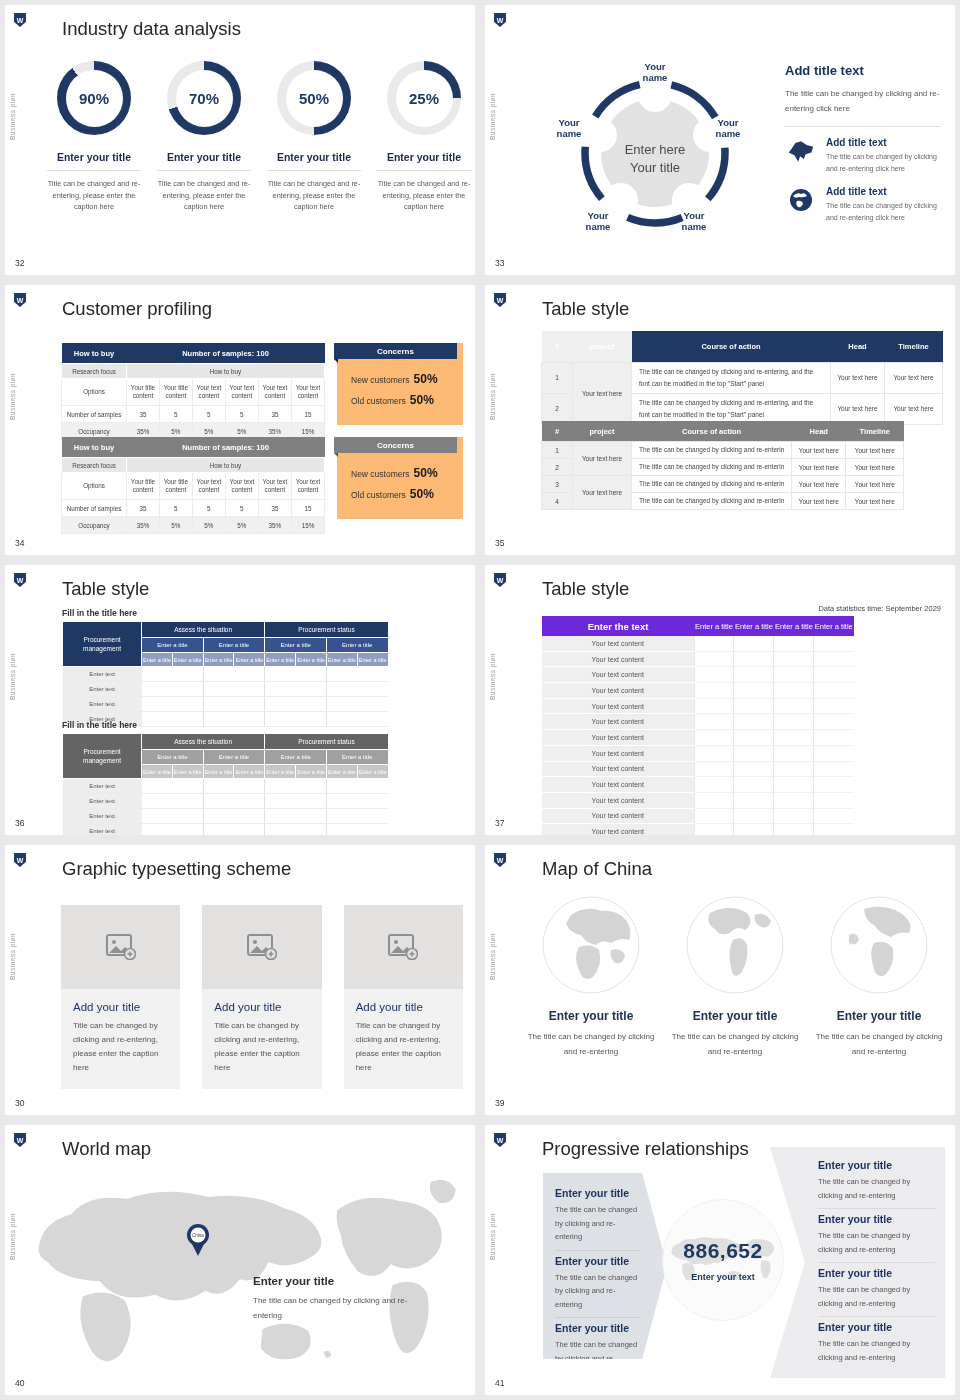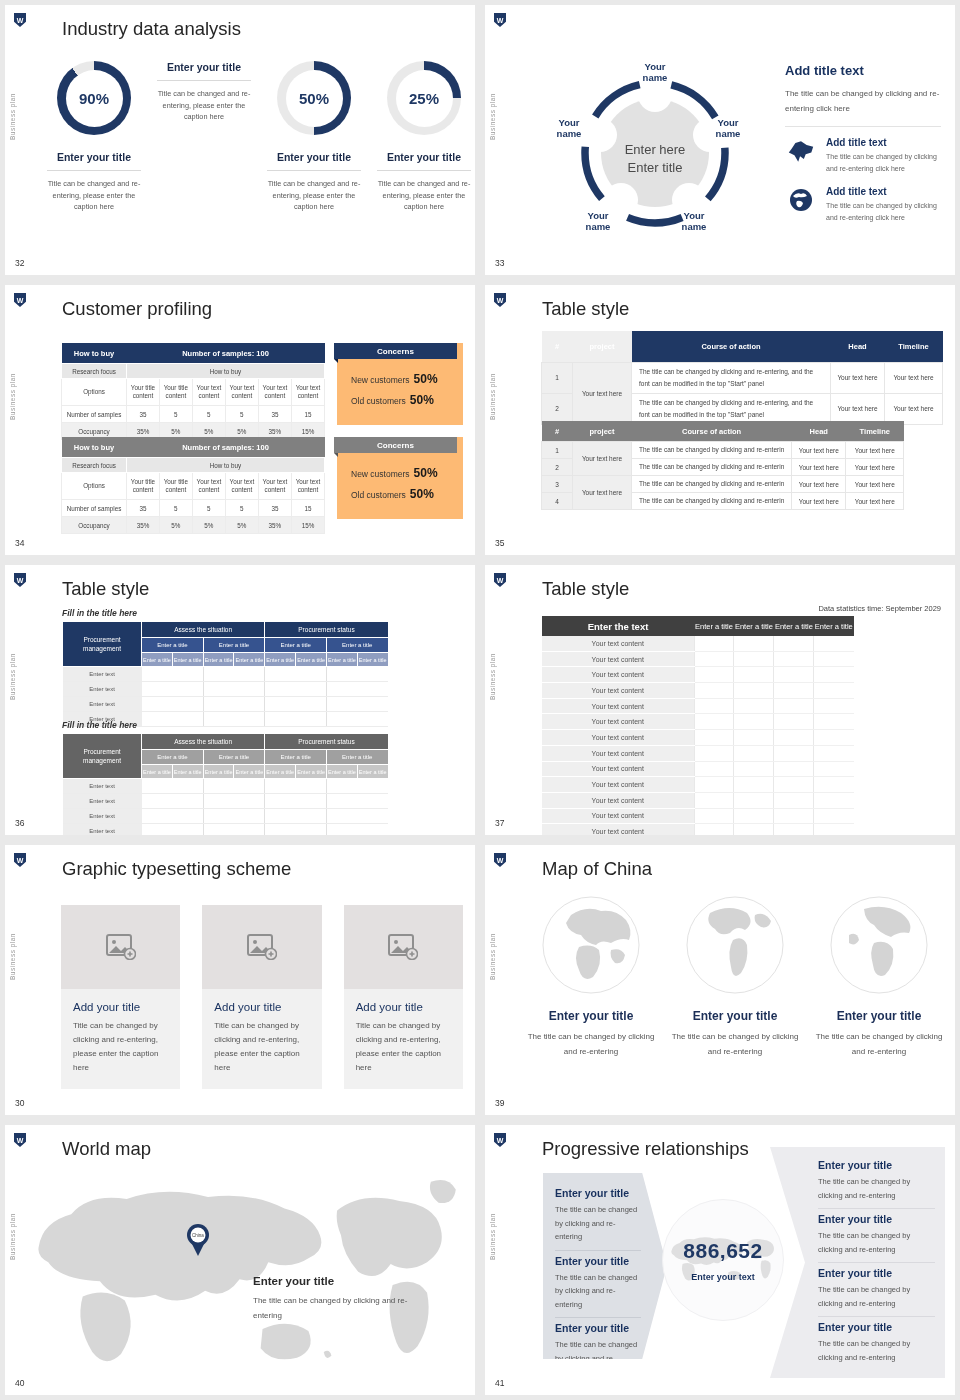--- a/index.html
+++ b/index.html
@@ -68,38 +68,38 @@
   .ts1{top:46px;} .ts2{top:136px;}
   .ts th{background:#1f3864;color:#fff;font-weight:bold;font-size:7.5px;height:18px;margin-left:12px;}
   .ts.gray th{background:#808080;}
   .ts td{border:1px solid #e6e6e6;font-size:6.5px;}
   .ts .cn{width:28px;background:#efefef;}
   .ts .cp{width:56px;background:#efefef;}
   .ts .ch{width:52px;} .ts .ct{width:56px;}
   .ts1 tr{height:31px;} .ts2 tr{height:17px;}
   .ts .long{text-align:left;padding:2px 7px;line-height:1.7;}
   
-  .fill-title{position:absolute;left:57px;font-size:8.5px;font-weight:bold;color:#333;font-style:italic;}
+  .fill-title{position:absolute;left:57px;font-size:8.5px;font-weight:bold;color:#333;}
   .ft1{top:43px;} .ft2{top:155px;}
   .pm{position:absolute;left:57px;right:12px;border-collapse:collapse;text-align:center;color:#fff;}
   .pm1{top:56px;} .pm2{top:168px;}
   .pm td{border:1px solid #fff;}
   .pm .r1 td{background:#1f3864;height:13px;font-size:6.5px;}
   .pm .corner{background:#1f3864;width:76px;font-size:6.5px;line-height:1.4;}
   .pm .r2 td{background:#36538f;height:12px;font-size:6px;}
   .pm .r3 td{background:#8f9dc0;height:11px;font-size:5.5px;}
   .pm.gray .r1 td,.pm.gray .corner{background:#646464;}
   .pm.gray .r2 td{background:#a0a0a0;} .pm.gray .r3 td{background:#c6c6c6;color:#fff;}
   .pm .body td{height:12px;border:none;border-bottom:1px solid #ececec;}
   .pm .body .lab{background:#ededed;color:#555;font-size:6px;}
   .pm .body .gb{border-right:1px solid #e0e0e0;}
   
   .stats-note{position:absolute;right:14px;top:39px;font-size:7.5px;color:#444;}
   .big{position:absolute;left:57px;right:12px;top:51px;border-collapse:collapse;text-align:center;}
-  .big th{background:#404040;color:#fff;height:18px;font-size:7.5px;font-weight:normal;}
+  .big th{background:#6d28d9;color:#fff;height:18px;font-size:7.5px;font-weight:normal;}
   .big th.c1{width:150px;font-size:9.5px;font-weight:bold;}
   .big td{height:12.7px;}
   .big td.lab{background:#efefef;color:#555;font-size:7px;border-bottom:1px solid #fff;}
   .big td.cell{border-bottom:1px solid #f0f0f0;border-left:1px solid #e8e8e8;}
   
   .cards{position:absolute;left:56px;right:12px;top:60px;display:flex;gap:22px;}
   .card{flex:1;background:#f1f1f1;}
   .card-img{height:84px;background:#e3e0e0;display:flex;align-items:center;justify-content:center;}
   .card-body{padding:12px 12px 14px;}
   .card-title{font-size:11.5px;font-weight:normal;color:#17305e;margin-bottom:6px;}
@@ -149,20 +149,25 @@
     <div class="donut-col">
       <div class="donut" style="--pct: 90;">
         <div class="donut-hole">
               <span>90%</span>
             </div>
       </div>
       <div class="donut-title">Enter your title</div>
       <div class="donut-cap">Title can be changed and re-entering, please enter the caption here</div>
     </div>
     <div class="donut-col">
+      <div class="donut" style="--pct: 70;">
+        <div class="donut-hole">
+              <span>70%</span>
+            </div>
+      </div>
       <div class="donut-title">Enter your title</div>
       <div class="donut-cap">Title can be changed and re-entering, please enter the caption here</div>
     </div>
     <div class="donut-col">
       <div class="donut" style="--pct: 50;">
         <div class="donut-hole">
               <span>50%</span>
             </div>
       </div>
       <div class="donut-title">Enter your title</div>
@@ -197,21 +202,21 @@
       <circle cx="170" cy="158" r="70" fill="none" stroke="#1f3864" stroke-width="7.5" stroke-dasharray="56 31.96" stroke-dashoffset="6"></circle>
     </g>
   </svg>
   <div class="node-label nl-top">Your name</div>
   <div class="node-label nl-right">Your name</div>
   <div class="node-label nl-left">Your name</div>
   <div class="node-label nl-bl">Your name</div>
   <div class="node-label nl-br">Your name</div>
   <div class="ira-center">
     <div>Enter here</div>
-    <div>Enter title</div>
+    <div>Your title</div>
   </div>
   <div class="ira-right">
     <h3 class="panel-title">Add title text</h3>
     <div class="panel-text">The title can be changed by clicking and re-entering click here</div>
     <div class="ira-item">
       <span class="icon">
         <svg width="30" height="25" viewBox="0 0 32 26">
               <path d="M6,10 L10,4 L16,2 L22,6 L29,8 L27,14 L21,16 L19,21 L15,18 L13,24 L9,17 L3,14 Z" fill="#1f3864"></path>
             </svg>
       </span>

